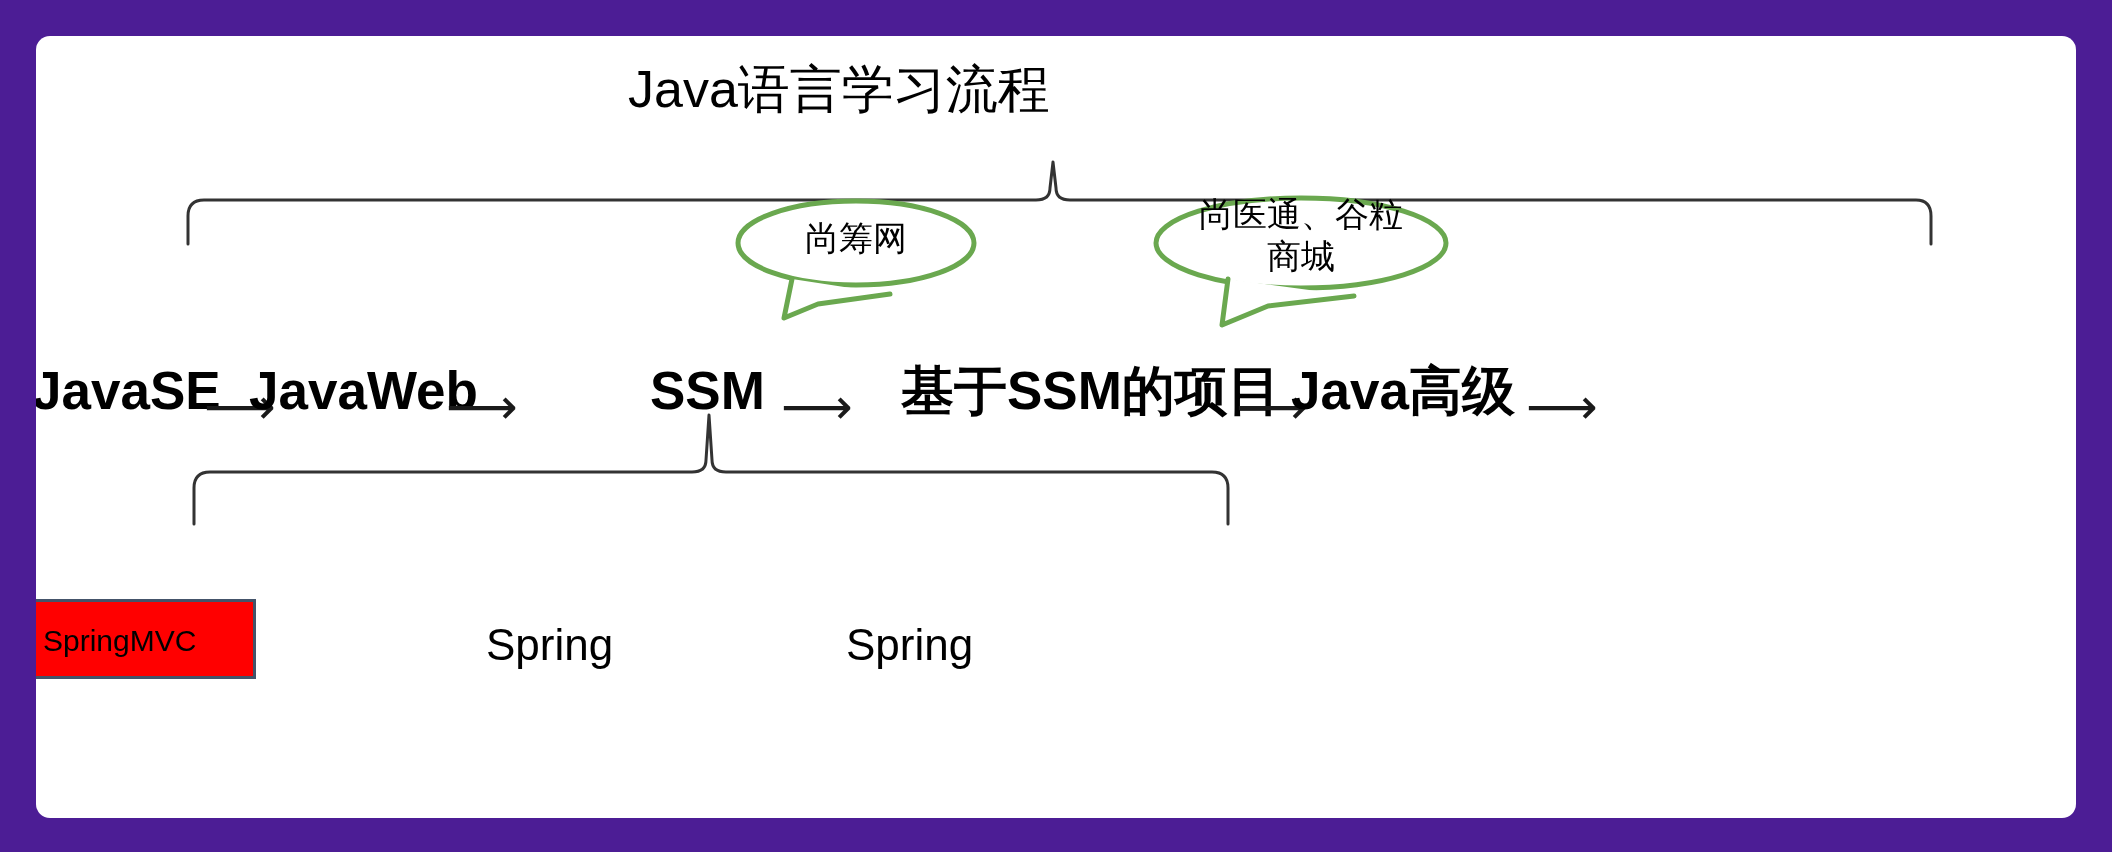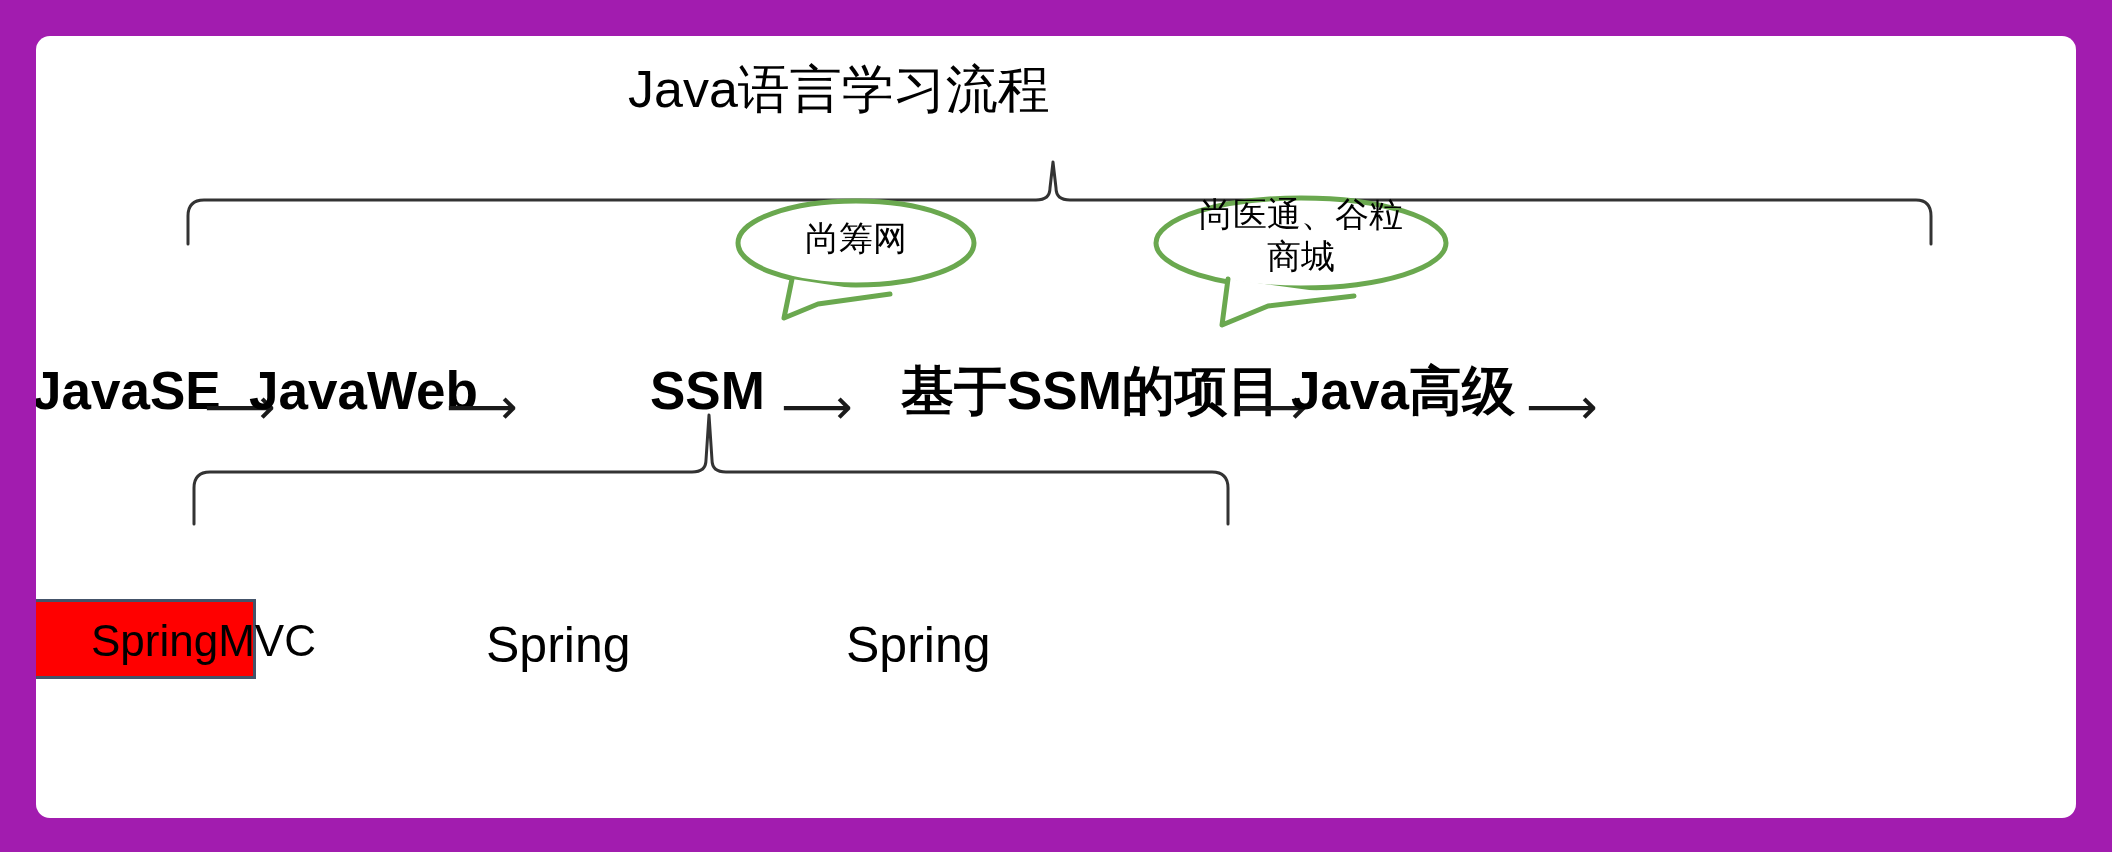--- a/index.html
+++ b/index.html
@@ -10,21 +10,21 @@
   body {
     width: 2112px;
     height: 852px;
     overflow: hidden;
     font-family: "Liberation Sans", "DejaVu Sans", sans-serif;
   }
   #canvas {
     position: relative;
     width: 2112px;
     height: 852px;
-    background: #a21caf;
+    background: #4c1d95;
   }
   #panel {
     position: absolute;
     left: 36px;
     top: 36px;
     width: 2040px;
     height: 782px;
     background: #ffffff;
     border-radius: 14px;
     overflow: hidden;
@@ -58,44 +58,43 @@
   }
   .flow-arrow {
     font-size: 50px;
     line-height: 62px;
     top: 340px;
     color: #1a1a1a;
     letter-spacing: -2px;
   }
   
   .sub-label {
-    font-size: 50px;
+    font-size: 44px;
     line-height: 58px;
     top: 580px;
   }
   #springmvc-box {
     position: absolute;
     left: -8px;
     top: 563px;
     width: 228px;
     height: 80px;
     background: #FF0000;
     border: 3px solid #44546A;
     box-sizing: border-box;
   }
   #springmvc-label {
     position: absolute;
     left: 12px;
     top: 13px;
-    font-size: 44px;
+    font-size: 30px;
     line-height: 52px;
     color: #000000;
     white-space: nowrap;
     font-family: "Liberation Sans", "DejaVu Sans", sans-serif;
-    margin-left: 48px;
   }
   .callout-text {
     position: absolute;
     text-align: center;
     color: #000000;
     font-size: 34px;
     line-height: 42px;
     font-family: "Liberation Sans", "DejaVu Sans", sans-serif;
   }
   #callout1-text { left: 700px; top: 181px; width: 240px; }

